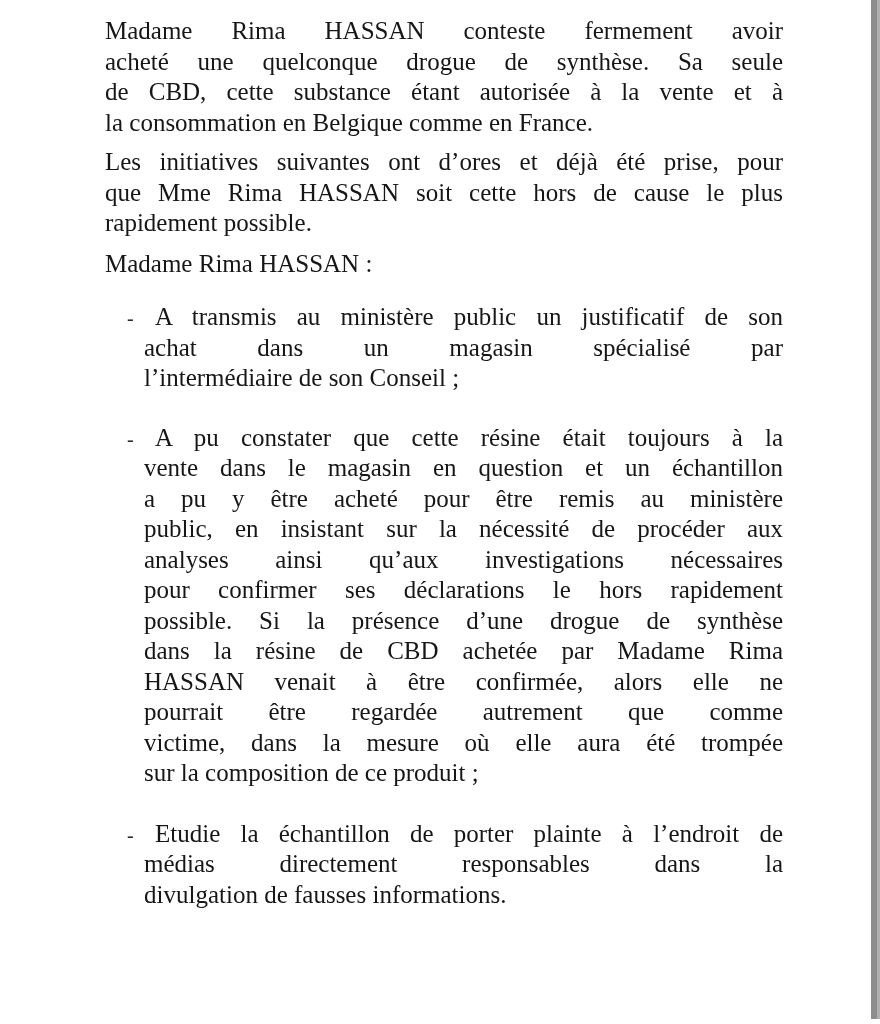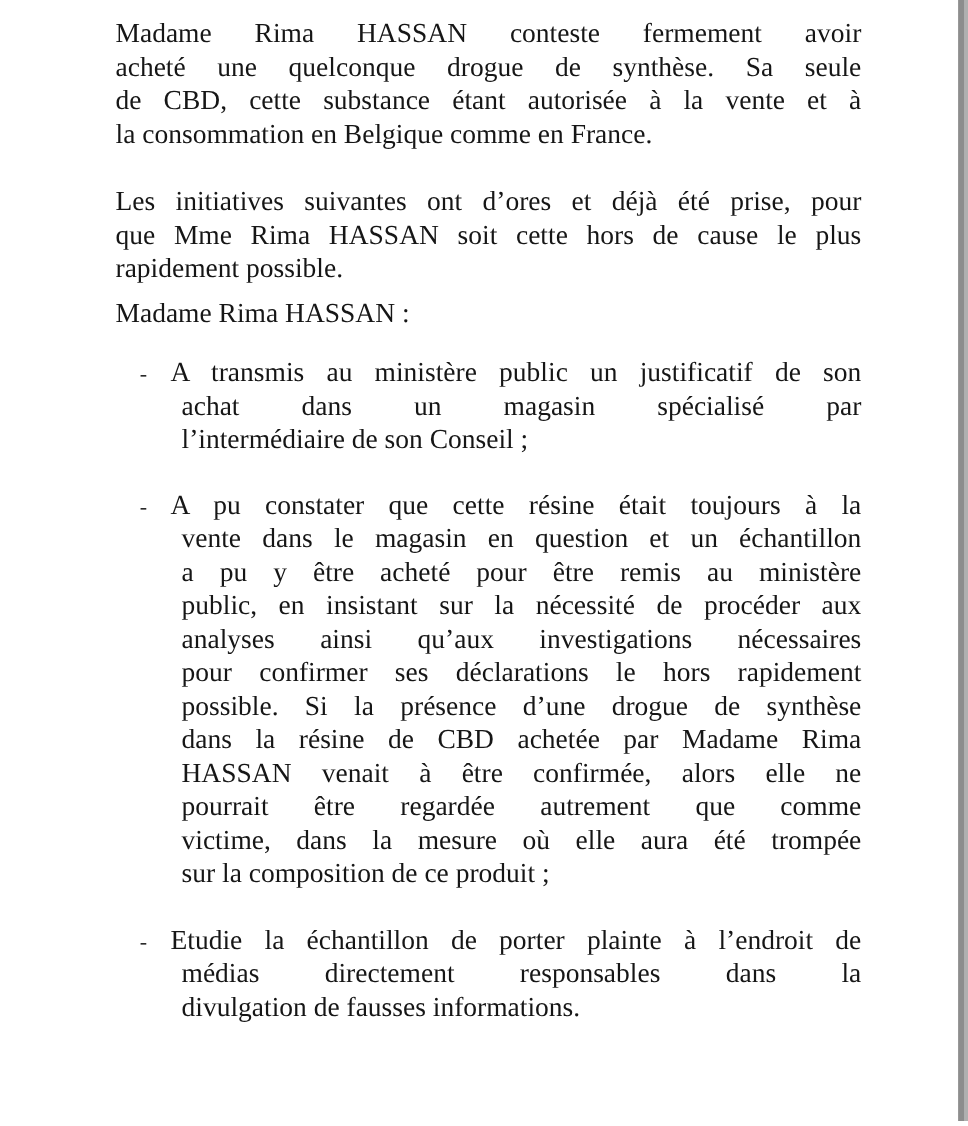--- a/index.html
+++ b/index.html
@@ -43,38 +43,38 @@
   }
   .ln {
     text-align: justify;
     text-justify: inter-word;
     white-space: normal;
   }
   .ln.j {
     text-align-last: justify;
   }
   .para { margin: 0; }
-  .para.p2 { margin-top: 31px; }
+  .para.p2 { margin-top: 9px; }
   .para.p3 { margin-top: 10px; }
   .bullet {
     position: relative;
     margin: 0;
   }
   .bullet.b1 { margin-top: 23px; }
   .bullet.b2 { margin-top: 29px; }
   .bullet.b3 { margin-top: 30px; }
   .bullet .marker {
     position: absolute;
     left: 22px;
     top: 1px;
     font-size: 20px;
     line-height: 30.5px;
     color: #2a2a2a;
   }
-  .bullet .ln { margin-left: 60px; }
+  .bullet .ln { margin-left: 39px; }
   .bullet .ln.first { margin-left: 50px; }
 </style>
 </head>
 <body>
 
 <div class="page">
   <div class="content">
 
     <div class="para p1">
       <div class="ln j">Madame Rima HASSAN conteste fermement avoir</div>

